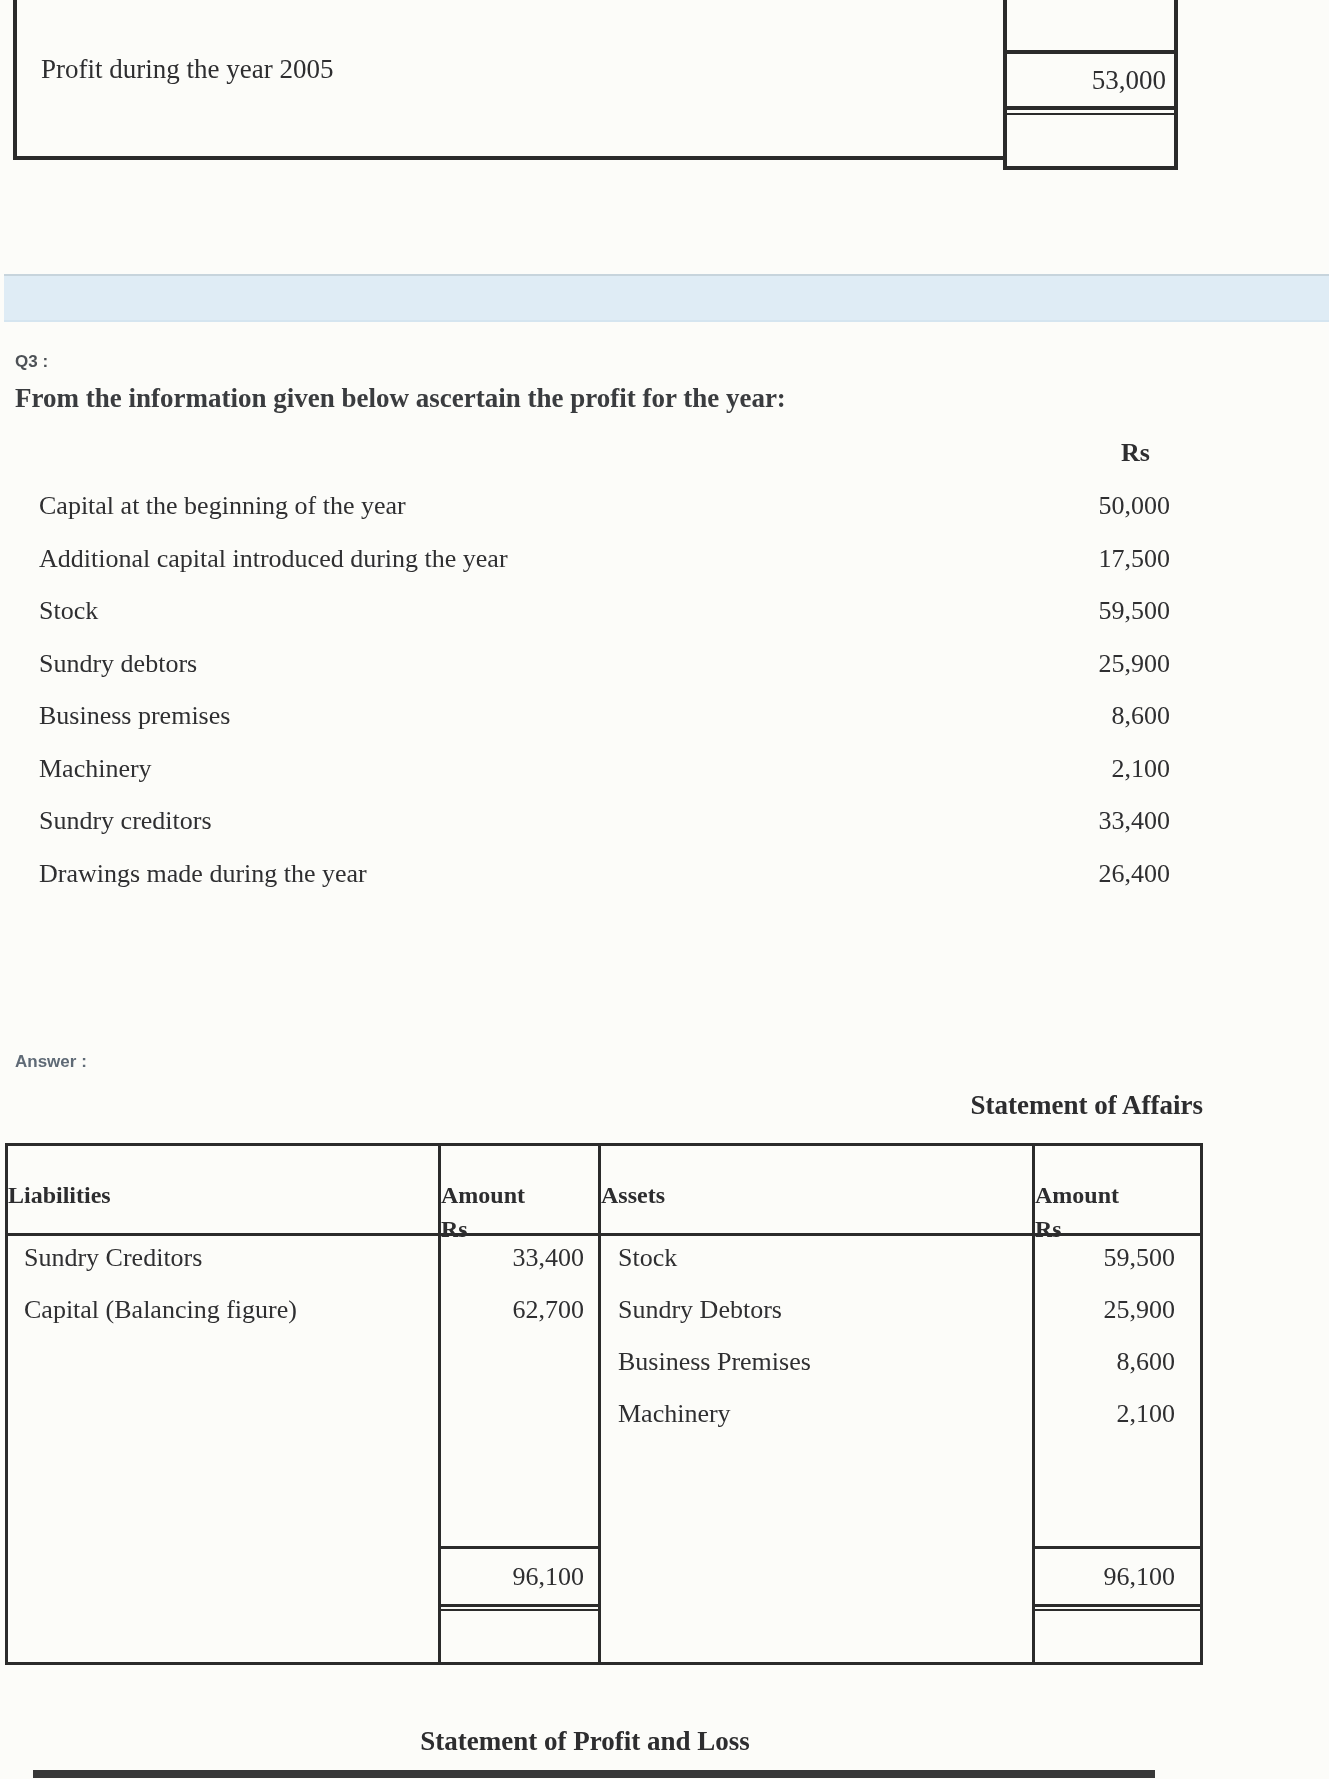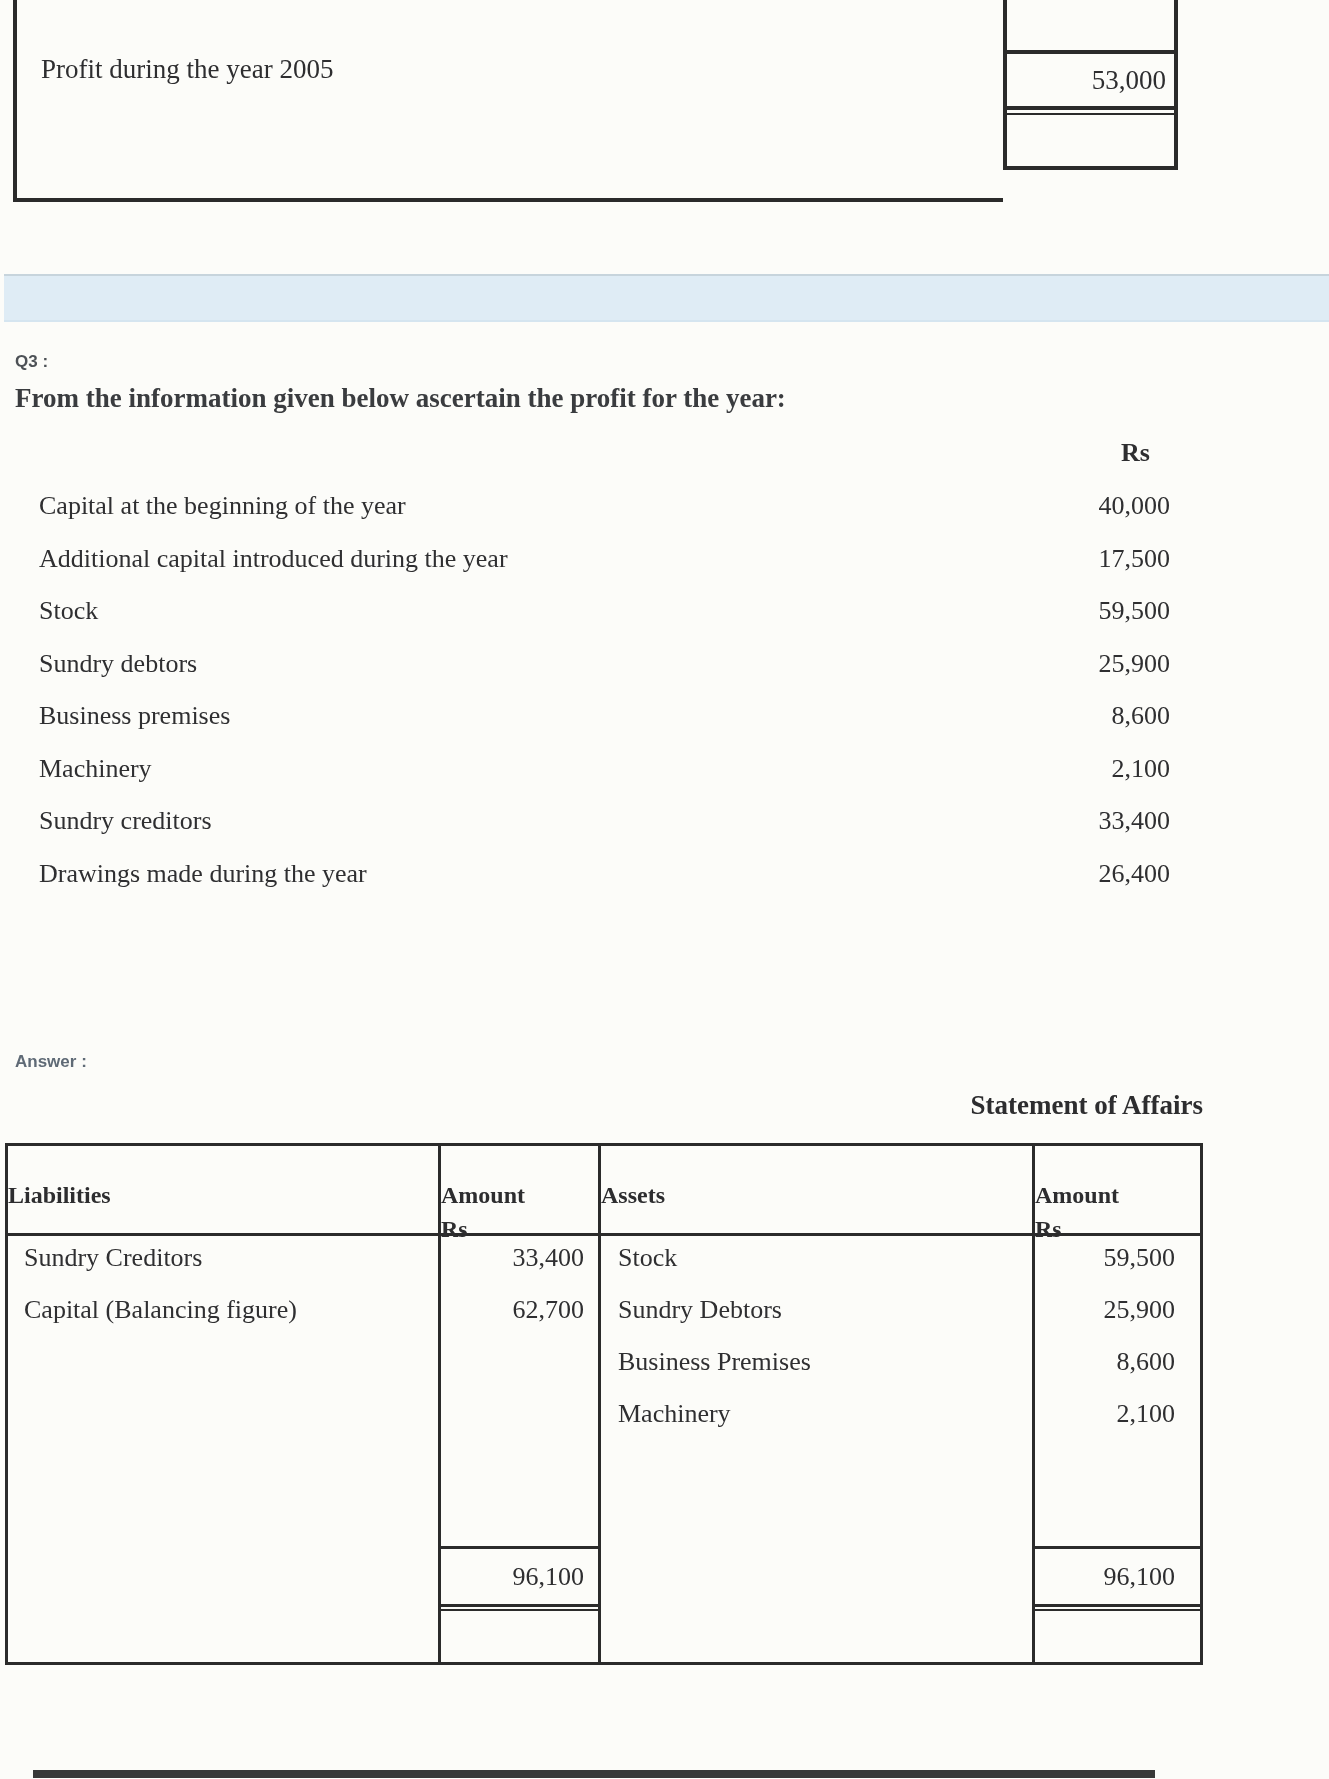--- a/index.html
+++ b/index.html
@@ -12,21 +12,21 @@
     color:#2e2e30;
     overflow:hidden;
   }
   .abs{position:absolute;}
   .serif{font-family:"Liberation Serif", serif;}
   .sans{font-family:"Liberation Sans", sans-serif;}
 
   
   .top-table{left:13px;top:0;width:1165px;height:170px;}
   .top-left-cell{
-    left:0;top:0;width:990px;height:202px;
+    left:0;top:0;width:990px;height:160px;
     border-left:4px solid #2b2b2b;
     border-bottom:4px solid #2b2b2b;
     box-sizing:border-box;
   }
   .top-row-label{left:24px;top:54px;font-size:27px;}
   .top-amount-box{
     left:990px;top:0;width:175px;height:170px;
     border-left:4px solid #2b2b2b;
     border-right:4px solid #2b2b2b;
     border-bottom:4px solid #2b2b2b;
@@ -118,21 +118,21 @@
 
   <div class="abs section-divider"></div>
 
   <div class="abs q-number sans">Q3 :</div>
   <div class="abs q-prompt serif">From the information given below ascertain the profit for the year:</div>
   <div class="abs q-rs serif">Rs</div>
 
   <div class="abs q-items">
     <div class="q-row">
       <span>Capital at the beginning of the year</span>
-      <span>40,000</span>
+      <span>50,000</span>
     </div>
     <div class="q-row">
       <span>Additional capital introduced during the year</span>
       <span>17,500</span>
     </div>
     <div class="q-row">
       <span>Stock</span>
       <span>59,500</span>
     </div>
     <div class="q-row">
@@ -192,15 +192,16 @@
     <div class="abs soa-cell num asset-val r3">2,100</div>
 
     <div class="abs total-rule-l"></div>
     <div class="abs total-rule-r"></div>
     <div class="abs total-val total-l">96,100</div>
     <div class="abs total-val total-r">96,100</div>
     <div class="abs dbl-rule dbl-l"></div>
     <div class="abs dbl-rule dbl-r"></div>
   </div>
 
+  <div class="abs pl-title serif">Statement of Profit and Loss</div>
   <div class="abs bottom-bar"></div>
 
 </div>
 
 </body></html>

